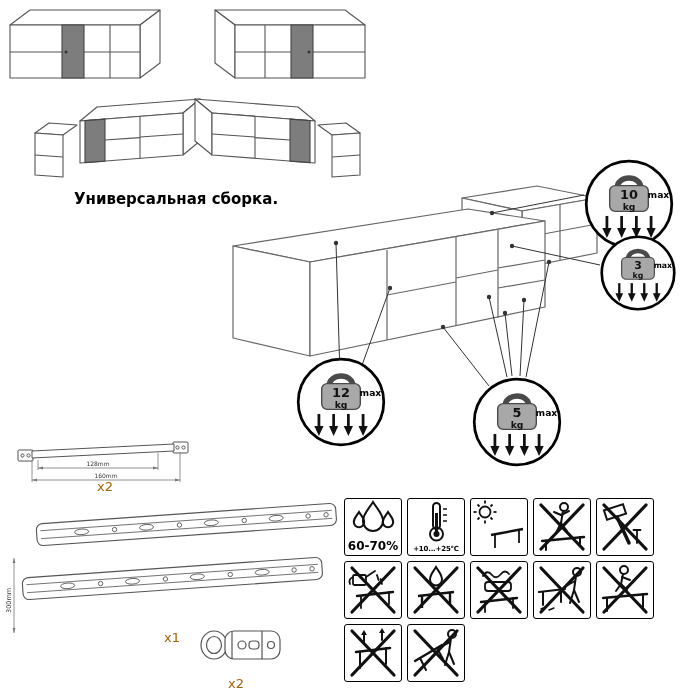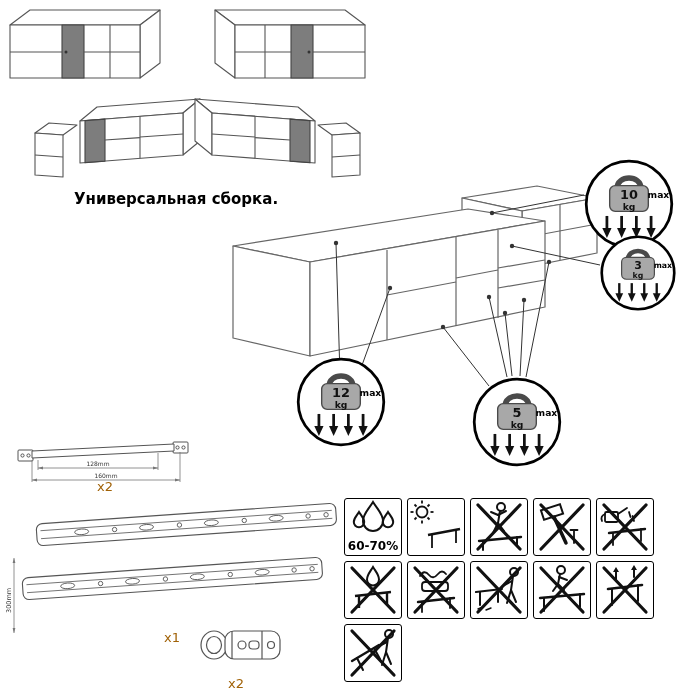--- a/index.html
+++ b/index.html
@@ -270,20 +270,36 @@
       <svg viewBox="0 0 56 56">
         <g fill="none" stroke="#111" stroke-width="2">
           <path d="M28,3 C33,11 38,15 38,22 a10,10 0 1 1 -20,0 C18,15 23,11 28,3 Z"></path>
           <path d="M14,13 c2.6,4.2 5.2,6.4 5.2,10 a5.2,5.2 0 1 1 -10.4,0 C8.8,19.4 11.4,17.2 14,13 Z"></path>
           <path d="M43,13 c2.6,4.2 5.2,6.4 5.2,10 a5.2,5.2 0 1 1 -10.4,0 C37.8,19.4 40.4,17.2 43,13 Z"></path>
         </g>
       </svg>
       <span class="cell-label lbl-10">60-70%</span>
     </div>
 
+    <div class="care-cell">
+      <svg viewBox="0 0 56 56">
+        <g fill="none" stroke="#111" stroke-width="2">
+          <rect x="25" y="4" width="7" height="26" rx="3.5"></rect>
+          <circle cx="28.5" cy="35" r="6.5"></circle>
+        </g>
+        <g stroke="#111" stroke-width="1.5">
+          <line x1="35" y1="10" x2="39" y2="10"></line>
+          <line x1="35" y1="16" x2="39" y2="16"></line>
+          <line x1="35" y1="22" x2="39" y2="22"></line>
+        </g>
+        <line x1="28.5" y1="14" x2="28.5" y2="33" stroke="#111" stroke-width="3"></line>
+        <circle cx="28.5" cy="35" r="3" fill="#111"></circle>
+      </svg>
+      <span class="cell-label lbl-7">+10...+25°C</span>
+    </div>
 
     <div class="care-cell">
       <svg viewBox="0 0 56 56">
         <g stroke="#111" stroke-width="1.8" fill="none">
           <circle cx="14" cy="13" r="5.5"></circle>
           <line x1="14" y1="4.5" x2="14" y2="1.5"></line>
             <line x1="14" y1="21.5" x2="14" y2="24.5"></line>
           <line x1="5.5" y1="13" x2="2.5" y2="13"></line>
             <line x1="22.5" y1="13" x2="25.5" y2="13"></line>
           <line x1="8.5" y1="7.5" x2="6.5" y2="5.5"></line>

